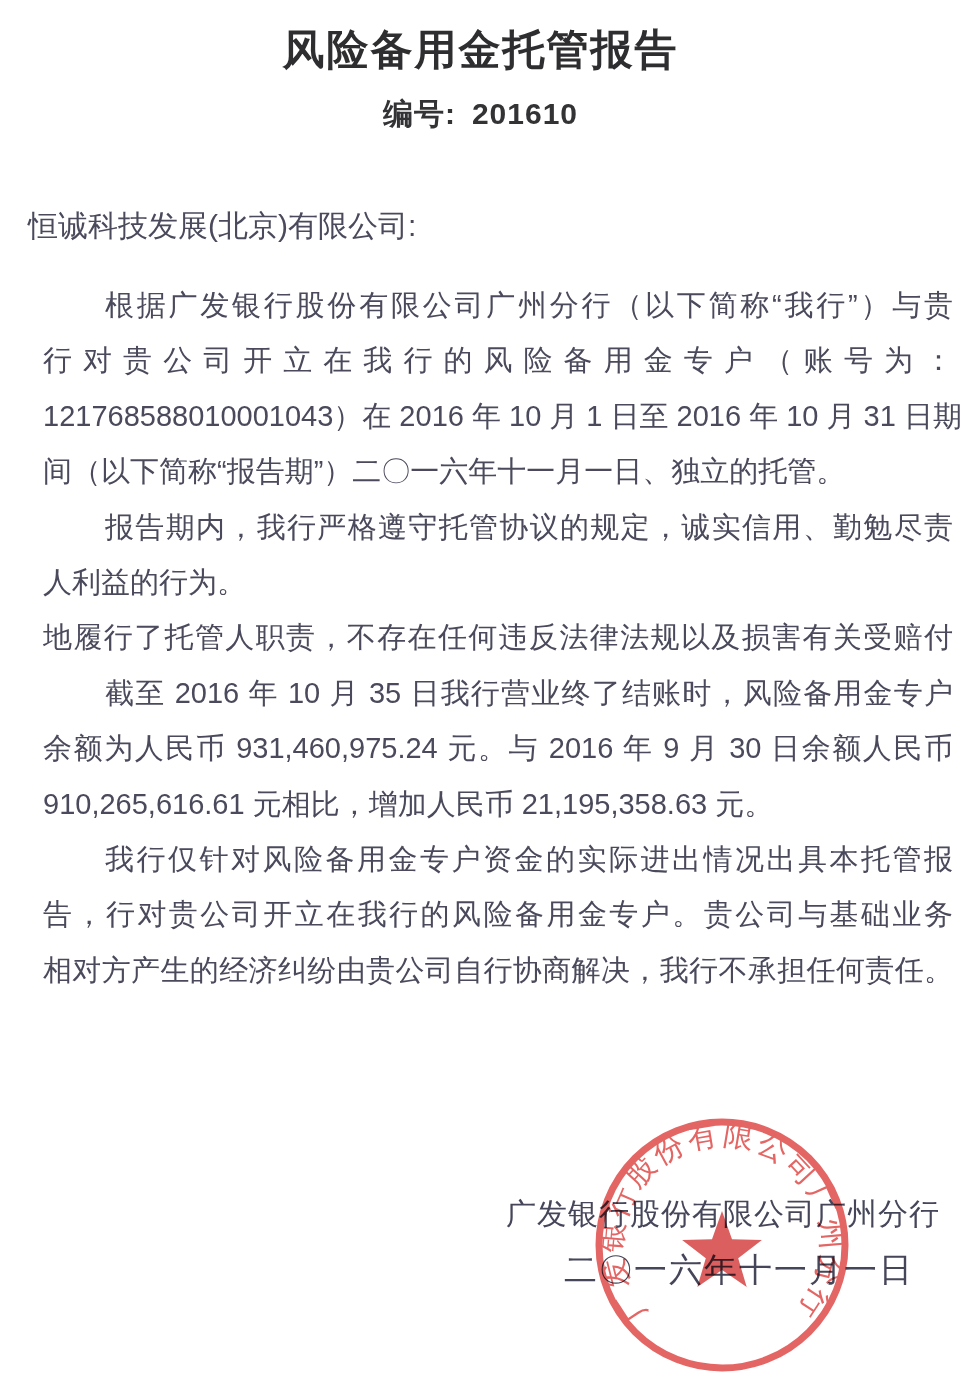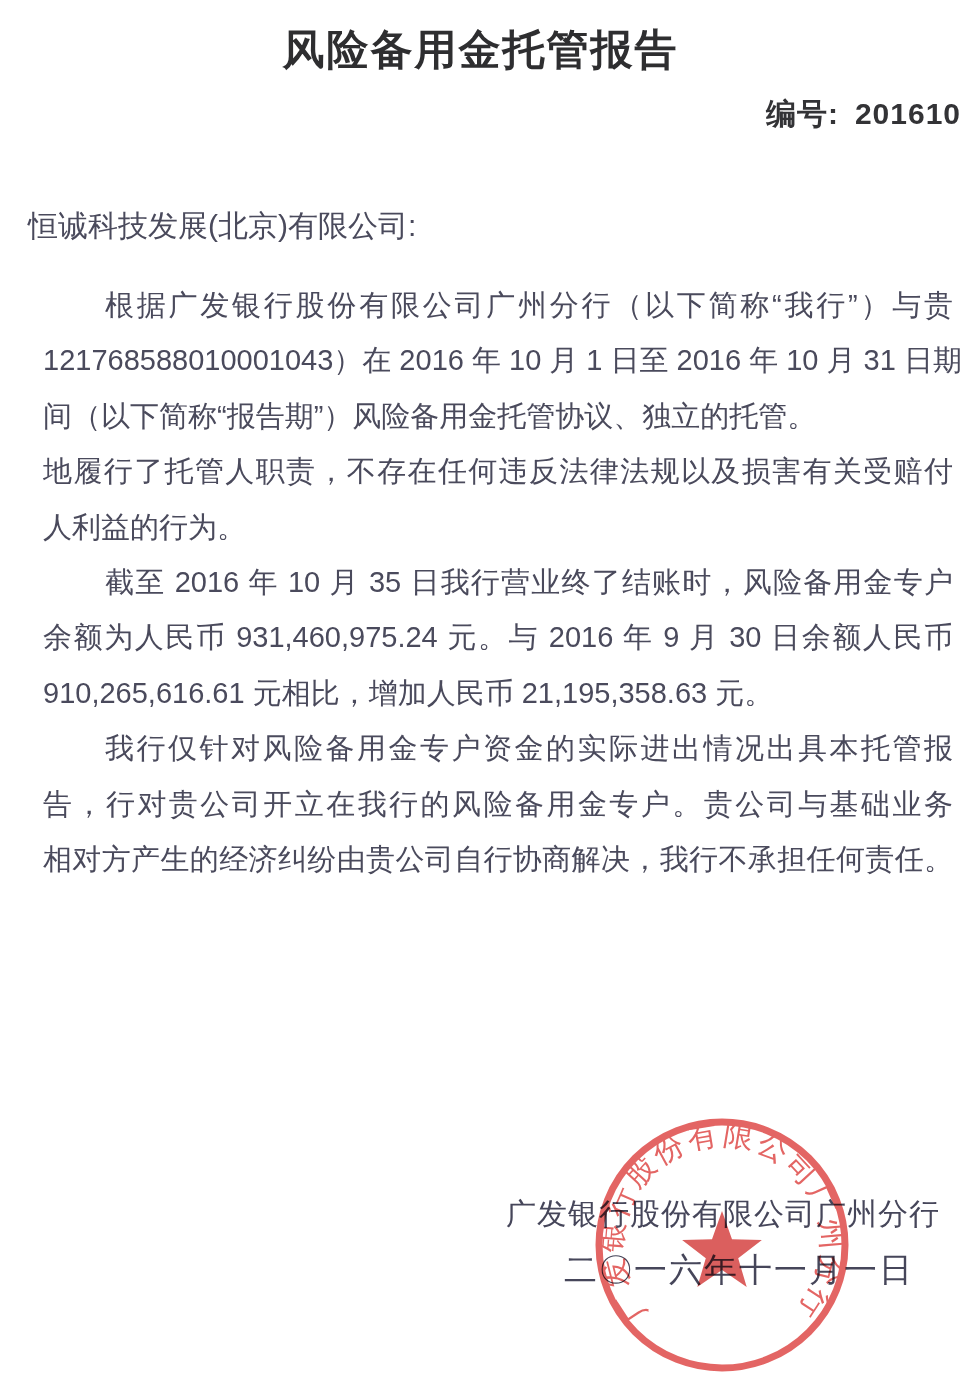--- a/index.html
+++ b/index.html
@@ -14,21 +14,21 @@
     color: #4a4a5c;
   }
   .title {
     position: absolute; top: 22px; left: 0; right: 0; margin: 0;
     text-align: center;
     font-size: 42px; font-weight: bold; letter-spacing: 2px;
     color: #2e2e30;
   }
   .docnum {
     position: absolute; top: 94px; left: 0; right: 0;
-    text-align: right;
+    text-align: center;
     font-size: 30px; font-weight: bold; letter-spacing: 1px;
     color: #333336;
   }
   .docnum .num { margin-left: 16px; }
   .addressee {
     position: absolute; top: 206px; left: 28px;
     font-size: 30px; color: #4a4a5c; text-align: center;
   }
   .body-block {
     position: absolute; top: 278px; left: 43px; width: 910px;
@@ -71,24 +71,26 @@
   <h1 class="title">风险备用金托管报告</h1>
 
   <div class="docnum">
     <span>编号:</span><span class="num">201610</span>
   </div>
 
   <div class="addressee">恒诚科技发展(北京)有限公司:</div>
 
   <div class="body-block">
     <div class="ln ind fill">根据广发银行股份有限公司广州分行（以下简称“我行”）与贵</div>
+    <div class="ln fill">行对贵公司开立在我行的风险备用金专户（账号为：</div>
     <div class="ln fill">121768588010001043）在 2016 年 10 月 1 日至 2016 年 10 月 31 日期</div>
-    <div class="ln">间（以下简称“报告期”）风险备用金托管协议、独立的托管。</div>
+    <div class="ln">间（以下简称“报告期”）二〇一六年十一月一日、独立的托管。</div>
+    <div class="ln ind fill">报告期内，我行严格遵守托管协议的规定，诚实信用、勤勉尽责</div>
+    <div class="ln">人利益的行为。</div>
     <div class="ln fill">地履行了托管人职责，不存在任何违反法律法规以及损害有关受赔付</div>
-    <div class="ln">人利益的行为。</div>
     <div class="ln ind fill">截至 2016 年 10 月 35 日我行营业终了结账时，风险备用金专户</div>
     <div class="ln fill">余额为人民币 931,460,975.24 元。与 2016 年 9 月 30 日余额人民币</div>
     <div class="ln">910,265,616.61 元相比，增加人民币 21,195,358.63 元。</div>
     <div class="ln ind fill">我行仅针对风险备用金专户资金的实际进出情况出具本托管报</div>
     <div class="ln fill">告，行对贵公司开立在我行的风险备用金专户。贵公司与基础业务</div>
     <div class="ln fill">相对方产生的经济纠纷由贵公司自行协商解决，我行不承担任何责任。</div>
   </div>
 
   <div class="signature">广发银行股份有限公司广州分行</div>
   <div class="sign-date">二〇一六年十一月一日</div>

